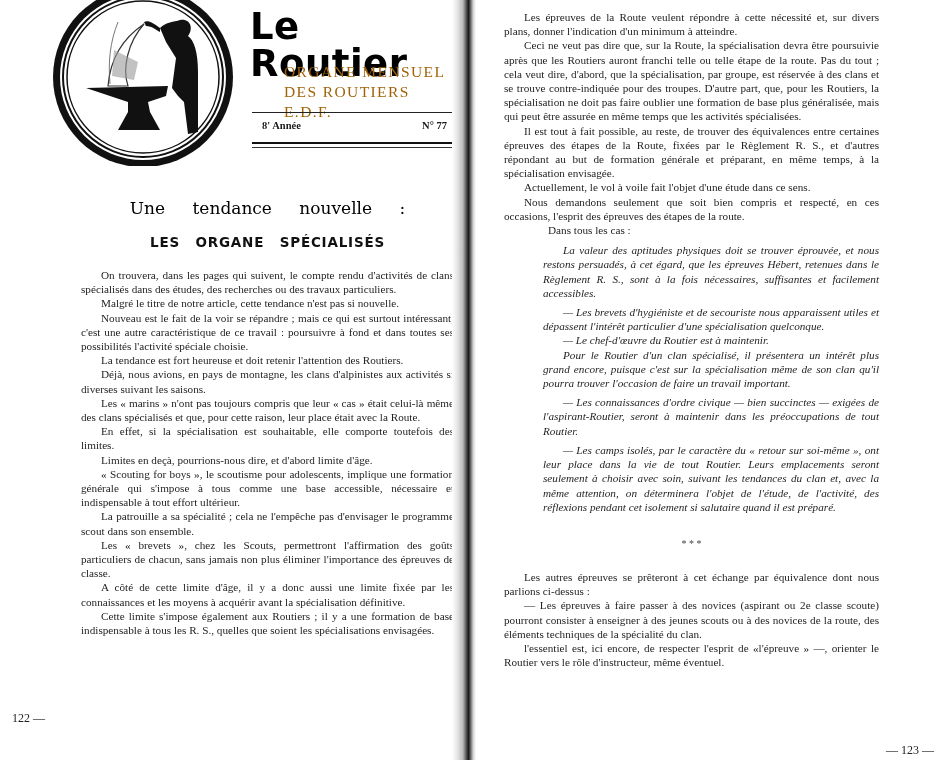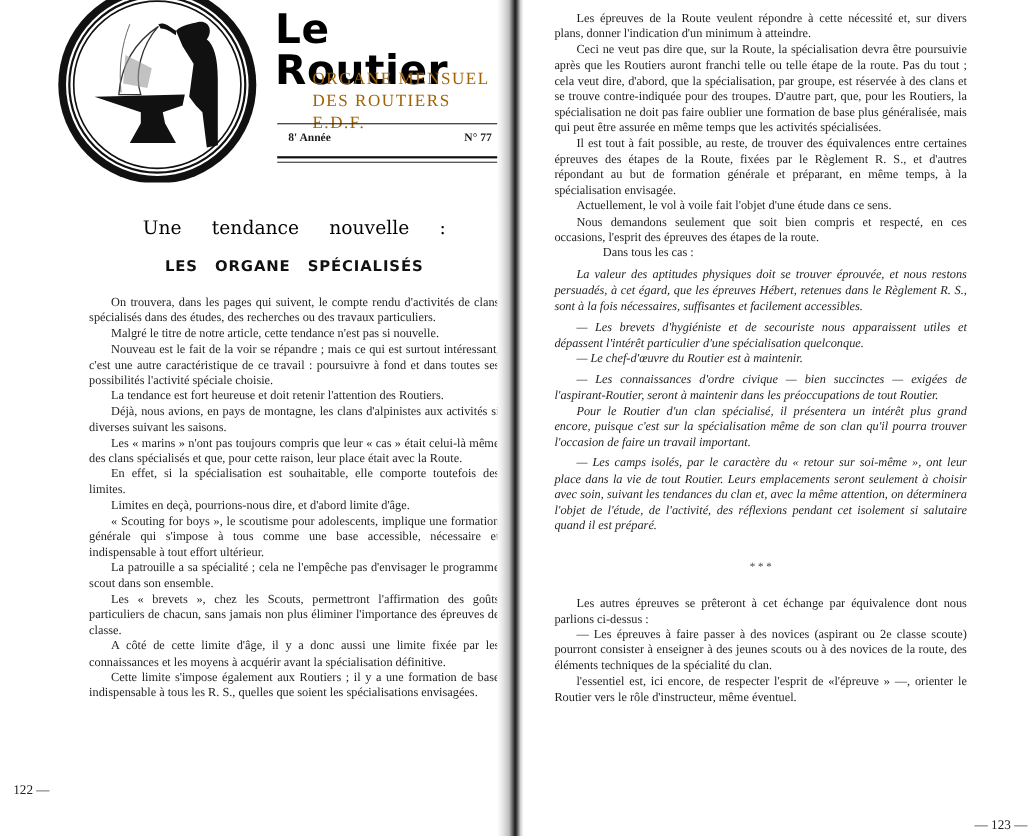--- a/index.html
+++ b/index.html
@@ -21,21 +21,21 @@
   .rule-bottom2 { position:absolute; left:252px; top:147px; width:203px; border-top:1px solid #333; }
   .mark { position:absolute; left:452px; top:180px; font-size:10px; }
   .headline { position:absolute; left:80px; top:198px; width:375px; text-align:center;
     font-family:"DejaVu Serif","Liberation Serif",serif; font-weight:400; font-size:17px; word-spacing:22px; color:#000; }
   .subhead { position:absolute; left:80px; top:234px; width:375px; text-align:center;
     font-family:"DejaVu Sans","Liberation Sans",sans-serif; font-size:13.5px; font-weight:bold; letter-spacing:0.8px; word-spacing:10px; color:#111; }
   .body-text { position:absolute; font-size:11.2px; line-height:14.2px; text-align:justify; color:#1e1e1e; }
   .body-text p { margin:0; text-indent:20px; }
   .body-left { left:81px; top:268px; width:373px; }
   .body-right { left:504px; top:10px; width:375px; }
-  .body-right p.it { font-style:italic; }
+  .body-right p.it { font-style:italic;margin-left:39px; }
   .body-right p.cas { text-indent:44px; margin:0 0 6px; }
   .body-right p.gap { margin-top:5px; }
   .stars { text-align:center; font-size:10px; line-height:8px; margin:26px 0 22px; color:#444; }
   .pageno { position:absolute; font-size:12px; color:#222; }
   .pageno-left { left:12px; top:711px; }
 </style>
 </head>
 <body>
 
 <div class="page page-left">
@@ -97,22 +97,22 @@
   <div class="body-text body-right" style="left:42px;">
     <p>Les épreuves de la Route veulent répondre à cette nécessité et, sur divers plans, donner l'indication d'un minimum à atteindre.</p>
     <p>Ceci ne veut pas dire que, sur la Route, la spécialisation devra être poursuivie après que les Routiers auront franchi telle ou telle étape de la route. Pas du tout ; cela veut dire, d'abord, que la spécialisation, par groupe, est réservée à des clans et se trouve contre-indiquée pour des troupes. D'autre part, que, pour les Routiers, la spécialisation ne doit pas faire oublier une formation de base plus généralisée, mais qui peut être assurée en même temps que les activités spécialisées.</p>
     <p>Il est tout à fait possible, au reste, de trouver des équivalences entre certaines épreuves des étapes de la Route, fixées par le Règlement R. S., et d'autres répondant au but de formation générale et préparant, en même temps, à la spécialisation envisagée.</p>
     <p>Actuellement, le vol à voile fait l'objet d'une étude dans ce sens.</p>
     <p>Nous demandons seulement que soit bien compris et respecté, en ces occasions, l'esprit des épreuves des étapes de la route.</p>
     <p class="cas">Dans tous les cas :</p>
     <p class="it">La valeur des aptitudes physiques doit se trouver éprouvée, et nous restons persuadés, à cet égard, que les épreuves Hébert, retenues dans le Règlement R. S., sont à la fois nécessaires, suffisantes et facilement accessibles.</p>
     <p class="it gap">— Les brevets d'hygiéniste et de secouriste nous apparaissent utiles et dépassent l'intérêt particulier d'une spécialisation quelconque.</p>
     <p class="it">— Le chef-d'œuvre du Routier est à maintenir.</p>
+    <p class="it">Pour le Routier d'un clan spécialisé, il présentera un intérêt plus grand encore, puisque c'est sur la spécialisation même de son clan qu'il pourra trouver l'occasion de faire un travail important.</p>
     <p class="it gap">— Les connaissances d'ordre civique — bien succinctes — exigées de l'aspirant-Routier, seront à maintenir dans les préoccupations de tout Routier.</p>
-    <p class="it">Pour le Routier d'un clan spécialisé, il présentera un intérêt plus grand encore, puisque c'est sur la spécialisation même de son clan qu'il pourra trouver l'occasion de faire un travail important.</p>
     <p class="it gap">— Les camps isolés, par le caractère du « retour sur soi-même », ont leur place dans la vie de tout Routier. Leurs emplacements seront seulement à choisir avec soin, suivant les tendances du clan et, avec la même attention, on déterminera l'objet de l'étude, de l'activité, des réflexions pendant cet isolement si salutaire quand il est préparé.</p>
     <div class="stars">* * *</div>
     <p>Les autres épreuves se prêteront à cet échange par équivalence dont nous parlions ci-dessus :</p>
     <p>— Les épreuves à faire passer à des novices (aspirant ou 2e classe scoute) pourront consister à enseigner à des jeunes scouts ou à des novices de la route, des éléments techniques de la spécialité du clan.</p>
     <p>l'essentiel est, ici encore, de respecter l'esprit de «l'épreuve » —, orienter le Routier vers le rôle d'instructeur, même éventuel.</p>
   </div>
   <div class="pageno" style="left:424px; top:717px;margin-top:26px;">— 123 —</div>
 </div>
 
 <div class="gutter"></div>

